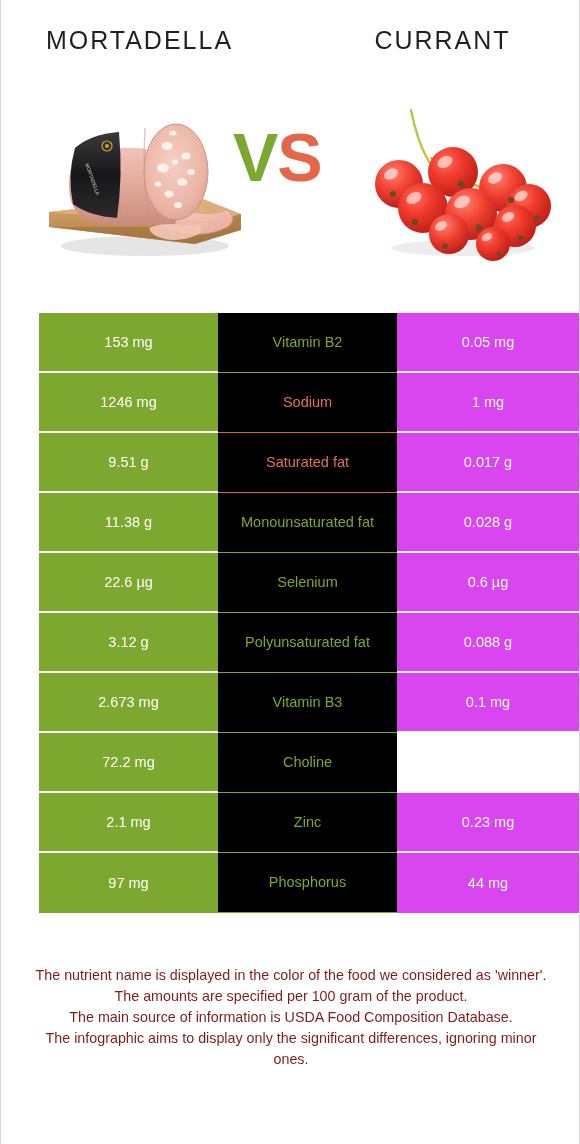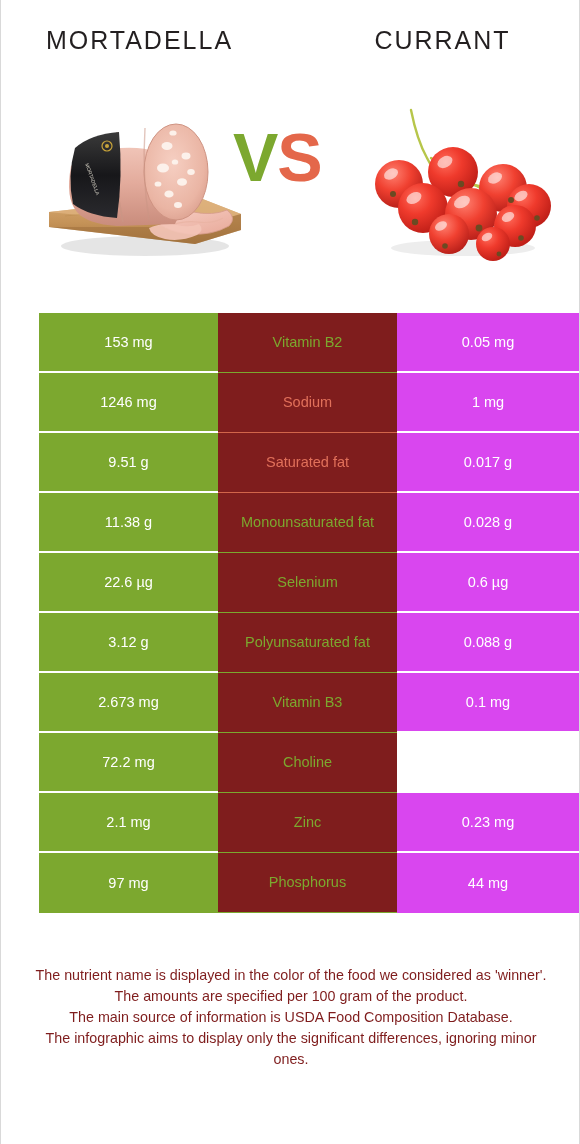--- a/index.html
+++ b/index.html
@@ -110,21 +110,21 @@
     line-height: 1;
   }
   .cell-left {
     width: 179px;
     background: #7ca82f;
     color: #ffffff;
     border-bottom: 2px solid #ffffff;
   }
   .cell-mid {
     width: 179px;
-    background: #7f1d1d;
+    background: #000000;
     font-size: 14.5px;
     text-align: center;
   }
   .cell-right {
     width: 182px;
     background: #d946ef;
     color: #ffffff;
     border-bottom: 2px solid #ffffff;
   }
   .row:last-child .cell-left,

